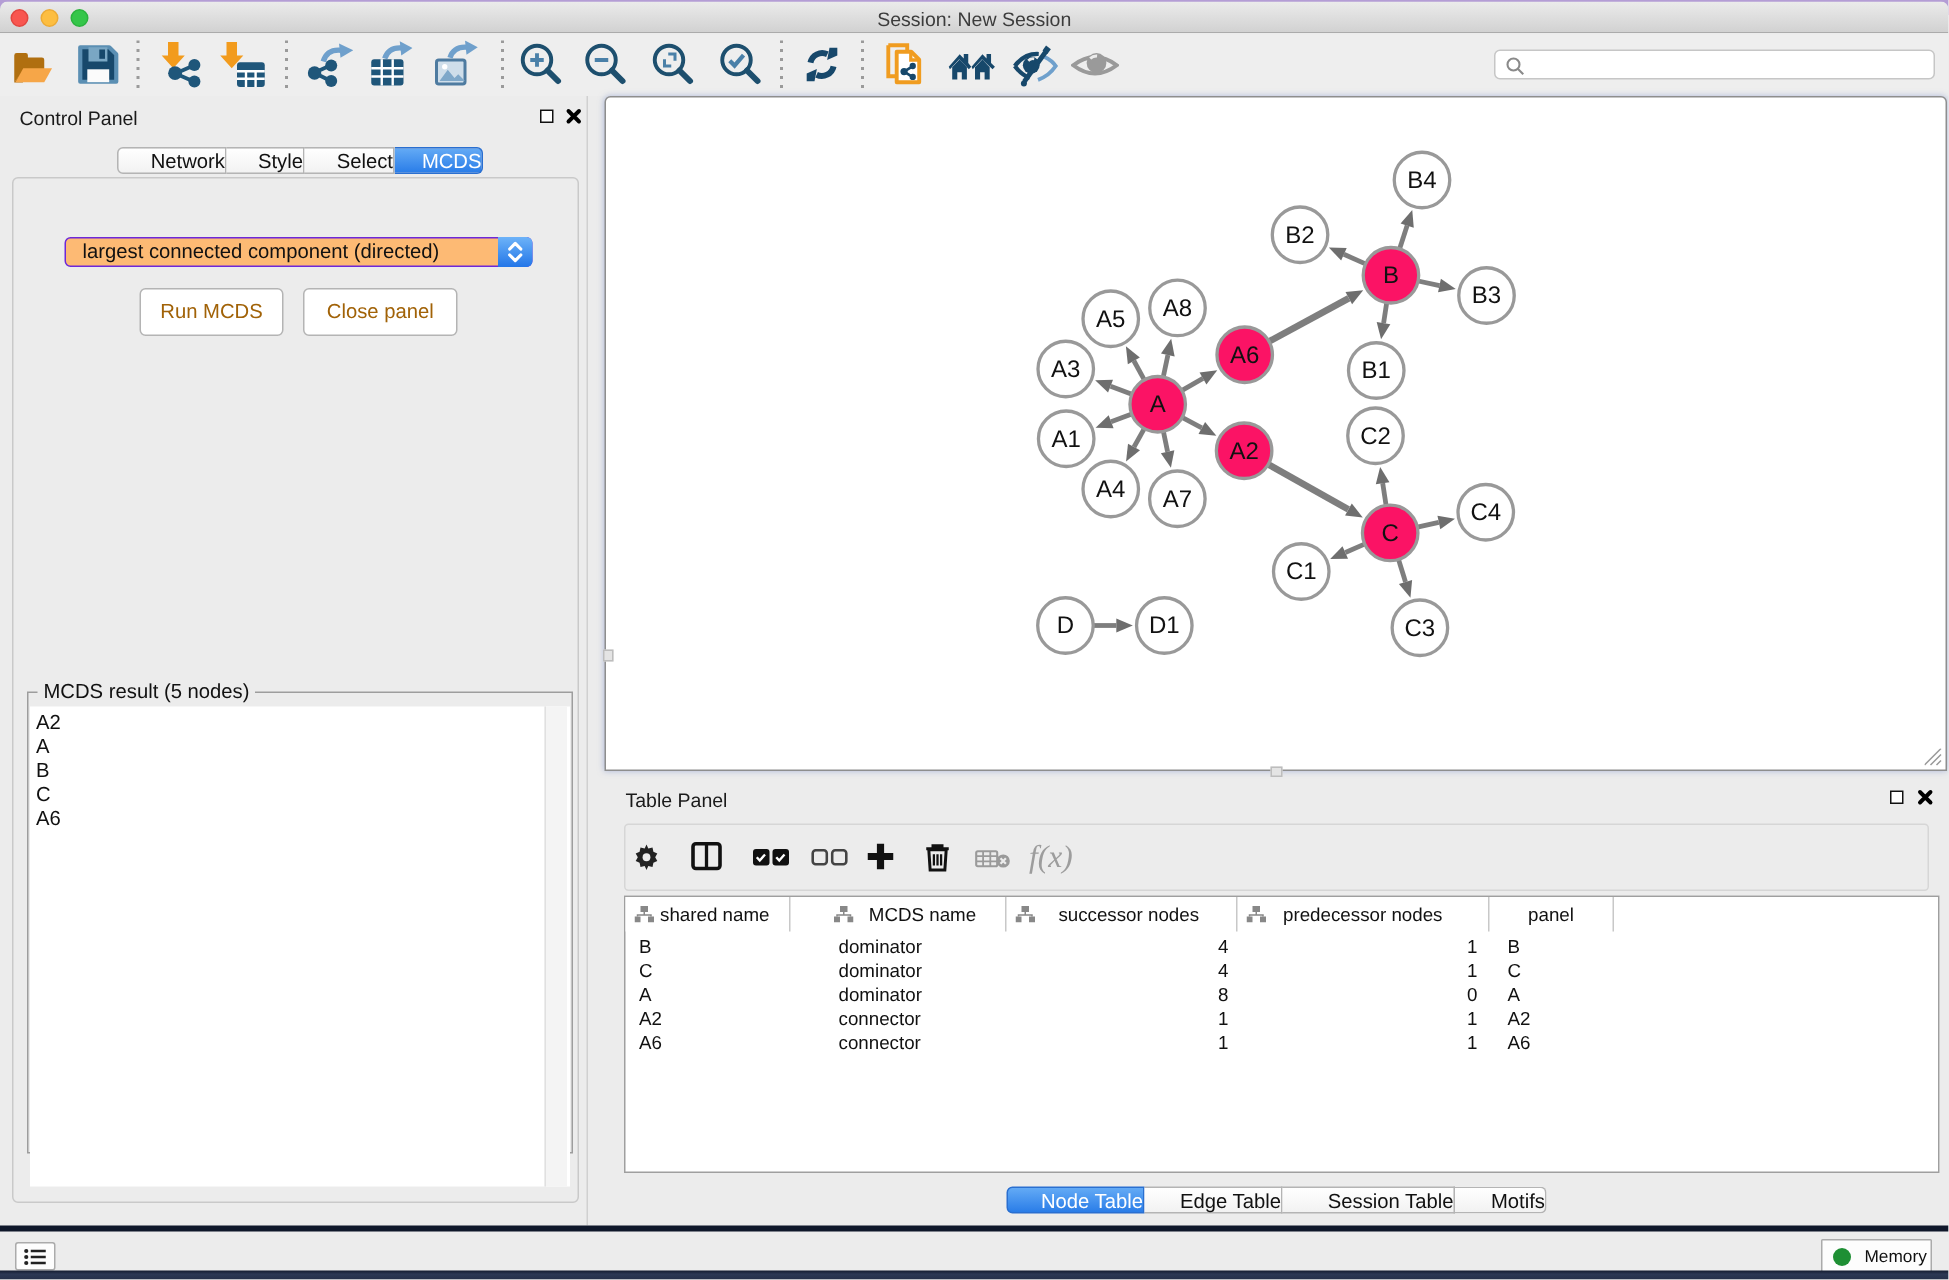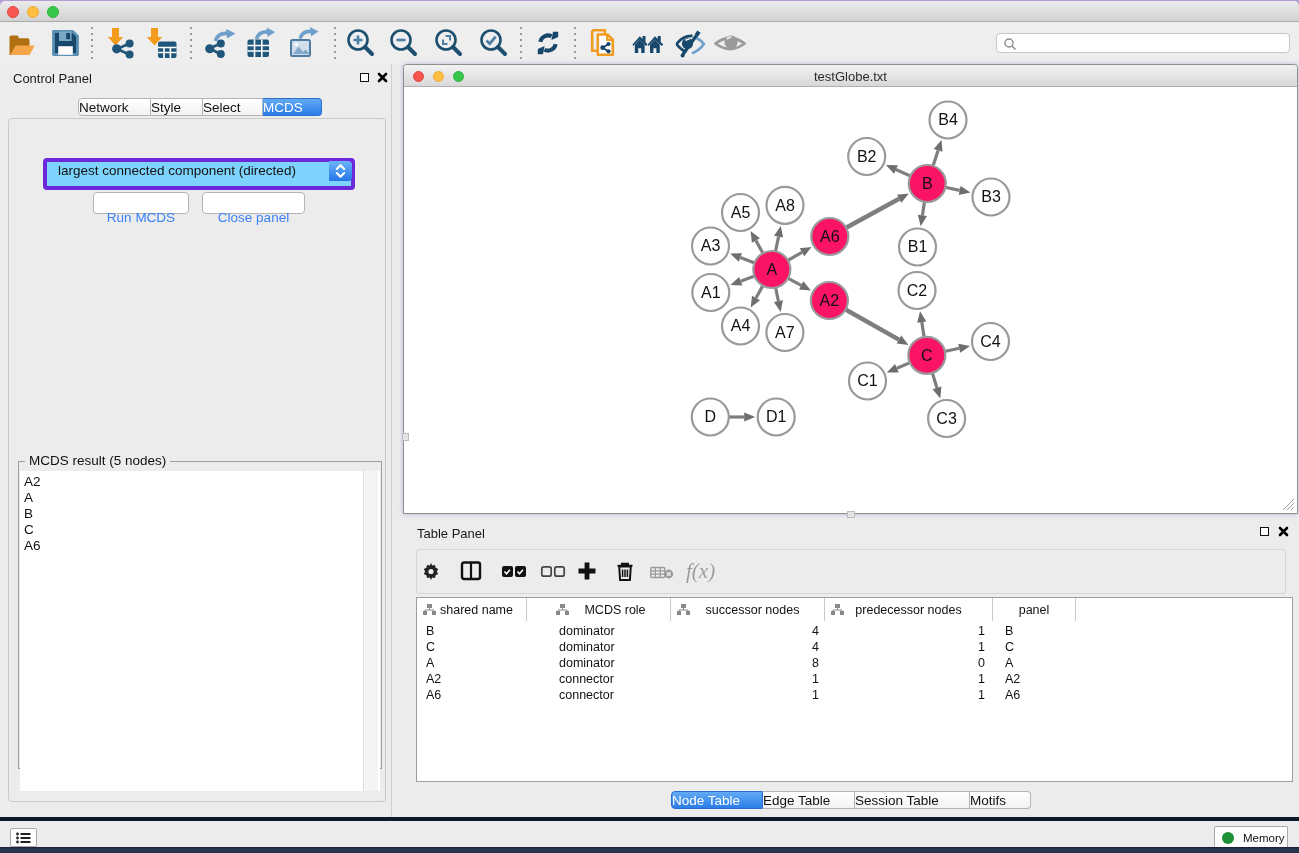--- a/index.html
+++ b/index.html
@@ -11,29 +11,29 @@
 .tl{position:absolute;border-radius:50%;width:12px;height:12px}
 
 #toolbar{left:0;top:23px;width:1299px;height:41px;background:#eeeeee}
 .tsep{position:absolute;top:4px;height:33px;width:2px;background:repeating-linear-gradient(to bottom,#9a9a9a 0 2px,transparent 2px 6px)}
 .ticon{position:absolute;top:4px;width:32px;height:32px}
 #searchbox{position:absolute;left:996px;top:10px;width:294px;height:20px;background:#fff;border:1px solid #c6c6c6;border-radius:4px}
 
 #cpanel{left:0;top:64px;width:392px;height:753px;background:#ececec;border-right:1px solid #d0d0d0}
 #cpanel .hdr{position:absolute;left:13px;top:7px;font-size:13px;color:#1a1a1a}
 .tabrow{position:absolute;display:flex;font-size:13.5px}
-.tab{background:linear-gradient(#ffffff,#f2f2f2);border:1px solid #b4b4b4;border-left:none;color:#111;text-align:left;padding:1px 0 0 0;height:18px}
+.tab{background:linear-gradient(#ffffff,#f2f2f2);border:1px solid #b4b4b4;border-left:none;color:#111;text-align:right;padding:1px 0 0 0;height:18px}
 .tab.first{border-left:1px solid #b4b4b4;border-radius:4px 0 0 4px}
 .tab.last{border-radius:0 4px 4px 0}
 .tab.sel{background:linear-gradient(#63aaf5,#2a7de8);border-color:#2a6fd0;color:#fff}
 #cp-box{position:absolute;left:8px;top:54px;width:378px;height:684px;border:1px solid #c9c9c9;border-radius:4px;background:#ececec}
 #opt-label{position:absolute;left:0;width:100%;top:72px;text-align:center;font-size:13.5px;color:#111}
-#opt-select{position:absolute;left:43px;top:94px;width:312px;height:32px;background:#7dd3fc;border:4px solid #6d28d9;border-radius:4px;font-size:13.5px;color:#111;line-height:18px;padding-left:11px}
+#opt-select{position:absolute;left:43px;top:94px;width:312px;height:20px;background:#fdba74;border:1px solid #6d28d9;border-radius:4px;font-size:13.5px;color:#111;line-height:18px;padding-left:11px}
 #opt-stepper{position:absolute;right:-1px;top:-1px;width:23px;height:20px;background:linear-gradient(#6db3f8,#2376e8);border-radius:0 4px 4px 0}
-.btn{position:absolute;background:#fff;border:1px solid #b4b4b4;border-radius:4px;font-size:13.5px;color:#3b82f6;text-align:center;padding-top:17px;height:22px}
+.btn{position:absolute;background:#fff;border:1px solid #b4b4b4;border-radius:4px;font-size:13.5px;color:#a16207;text-align:center;padding-top:7px;height:32px}
 
 #mcds-fs{position:absolute;left:18px;top:397px;width:364px;height:308px;border:1px solid #9d9d9d}
 #mcds-legend{position:absolute;left:6px;top:-9px;background:#ececec;padding:0 4px;font-size:13.5px;color:#111}
 #mcds-list{position:absolute;left:1px;top:9px;width:360px;height:320px;background:#fff;font-size:13.5px;color:#111;line-height:16px;padding:3px 0 0 4px}
 #mcds-scroll{position:absolute;right:3px;top:9px;width:15px;height:320px;background:#f4f4f4;border-left:1px solid #e0e0e0}
 
 #netwin{left:403px;top:64px;width:895px;height:450px;background:#fff;border:1px solid #8e8e8e;border-radius:4px 4px 0 0;box-shadow:0 0 4px rgba(120,140,200,.55)}
 #nw-title{position:absolute;left:0;top:0;right:0;height:22px;background:linear-gradient(#f2f2f2,#d8d8d8);border-bottom:1px solid #b0b0b0;border-radius:4px 4px 0 0}
 #nw-title .title{position:absolute;left:0;right:0;top:4px;text-align:center;font-size:13px;color:#2c2c2c}
 
@@ -51,20 +51,21 @@
 #desktop-strip{left:0;top:847px;width:1299px;height:6px;background:linear-gradient(#141c30,#2c3854 40%,#25304a)}
 .minibtn{position:absolute;background:#fdfdfd;border:1px solid #ababab;border-radius:2px}
 .float-ic{position:absolute;width:9px;height:9px;border:1.5px solid #111;background:#fff}
 .close-ic{position:absolute;font-size:13px;color:#000;font-weight:bold}
 </style></head><body>
 <div class="abs" id="wall-top"></div>
 <div class="abs" id="titlebar">
   <div class="tl" style="left:7px;top:5px;background:#f85650;border:1px solid #e24640"></div>
   <div class="tl" style="left:27px;top:5px;background:#fdbe41;border:1px solid #edab35"></div>
   <div class="tl" style="left:47px;top:5px;background:#35c64a;border:1px solid #2bb33e"></div>
+  <div class="title">Session: New Session</div>
 </div>
 <div class="abs" id="toolbar">
 
 <div class="tsep" style="left:91px"></div>
     <div class="tsep" style="left:190px"></div>
 <div class="tsep" style="left:334px"></div>
     <div class="tsep" style="left:520px"></div>
 <div class="tsep" style="left:574px"></div>
 
 <svg class="ticon" style="left:4px" viewBox="0 0 32 32">
@@ -215,26 +216,20 @@
   <div class="btn" style="left:93px;top:128px;width:96px">Run MCDS</div>
   <div class="btn" style="left:202px;top:128px;width:103px">Close panel</div>
   <div id="mcds-fs">
     <div id="mcds-legend">MCDS result (5 nodes)</div>
     <div id="mcds-list">A2<br>A<br>B<br>C<br>A6</div>
     <div id="mcds-scroll"></div>
   </div>
 </div>
 
 <div class="abs" id="netwin">
-  <div id="nw-title">
-    <div class="tl" style="left:9px;top:5.5px;width:11px;height:11px;background:#f85650;border:1px solid #e24640"></div>
-    <div class="tl" style="left:29px;top:5.5px;width:11px;height:11px;background:#fdbe41;border:1px solid #edab35"></div>
-    <div class="tl" style="left:49px;top:5.5px;width:11px;height:11px;background:#35c64a;border:1px solid #2bb33e"></div>
-    <div class="title">testGlobe.txt</div>
-  </div>
   <svg id="graph" style="position:absolute;left:0;top:22px" width="893" height="426" viewBox="0 0 893 426" font-family="Liberation Sans, sans-serif">
 <line x1="359.6" y1="167.6" x2="351.9" y2="153.5" stroke="#7e7e7e" stroke-width="3.2"></line>
 <polygon points="346.6,143.9 355.9,151.3 347.9,155.8" fill="#6e6e6e"></polygon>
 <line x1="371.2" y1="165.8" x2="374.6" y2="149.6" stroke="#7e7e7e" stroke-width="3.2"></line>
 <polygon points="376.8,138.9 379.1,150.6 370.0,148.7" fill="#6e6e6e"></polygon>
 <line x1="351.9" y1="176.4" x2="336.4" y2="170.5" stroke="#7e7e7e" stroke-width="3.2"></line>
 <polygon points="326.1,166.5 338.0,166.2 334.7,174.7" fill="#6e6e6e"></polygon>
 <line x1="351.9" y1="188.5" x2="336.7" y2="194.2" stroke="#7e7e7e" stroke-width="3.2"></line>
 <polygon points="326.4,198.1 335.1,189.9 338.4,198.5" fill="#6e6e6e"></polygon>
 <line x1="359.6" y1="197.4" x2="352.0" y2="211.0" stroke="#7e7e7e" stroke-width="3.2"></line>
@@ -365,21 +360,21 @@
           <rect x="4" y="0" width="5" height="4" fill="#888"></rect>
           <rect x="0" y="7" width="4" height="4" fill="#888"></rect>
           <rect x="9" y="7" width="4" height="4" fill="#888"></rect>
           <path d="M6.5 4 v2 M2 7 V6 h9 v1" stroke="#888" fill="none"></path>
         </svg><span style="margin-left:10px">shared name</span></div>
     <div class="th" style="left:133px;width:121px"><svg width="13" height="11" viewBox="0 0 13 11" style="position:absolute;left:6px;top:6px">
           <rect x="4" y="0" width="5" height="4" fill="#888"></rect>
           <rect x="0" y="7" width="4" height="4" fill="#888"></rect>
           <rect x="9" y="7" width="4" height="4" fill="#888"></rect>
           <path d="M6.5 4 v2 M2 7 V6 h9 v1" stroke="#888" fill="none"></path>
-        </svg><span style="margin-left:10px">MCDS role</span></div>
+        </svg><span style="margin-left:10px">MCDS name</span></div>
     <div class="th" style="left:254px;width:154px"><svg width="13" height="11" viewBox="0 0 13 11" style="position:absolute;left:6px;top:6px">
           <rect x="4" y="0" width="5" height="4" fill="#888"></rect>
           <rect x="0" y="7" width="4" height="4" fill="#888"></rect>
           <rect x="9" y="7" width="4" height="4" fill="#888"></rect>
           <path d="M6.5 4 v2 M2 7 V6 h9 v1" stroke="#888" fill="none"></path>
         </svg><span style="margin-left:10px">successor nodes</span></div>
     <div class="th" style="left:408px;width:168px"><svg width="13" height="11" viewBox="0 0 13 11" style="position:absolute;left:6px;top:6px">
           <rect x="4" y="0" width="5" height="4" fill="#888"></rect>
           <rect x="0" y="7" width="4" height="4" fill="#888"></rect>
           <rect x="9" y="7" width="4" height="4" fill="#888"></rect>

